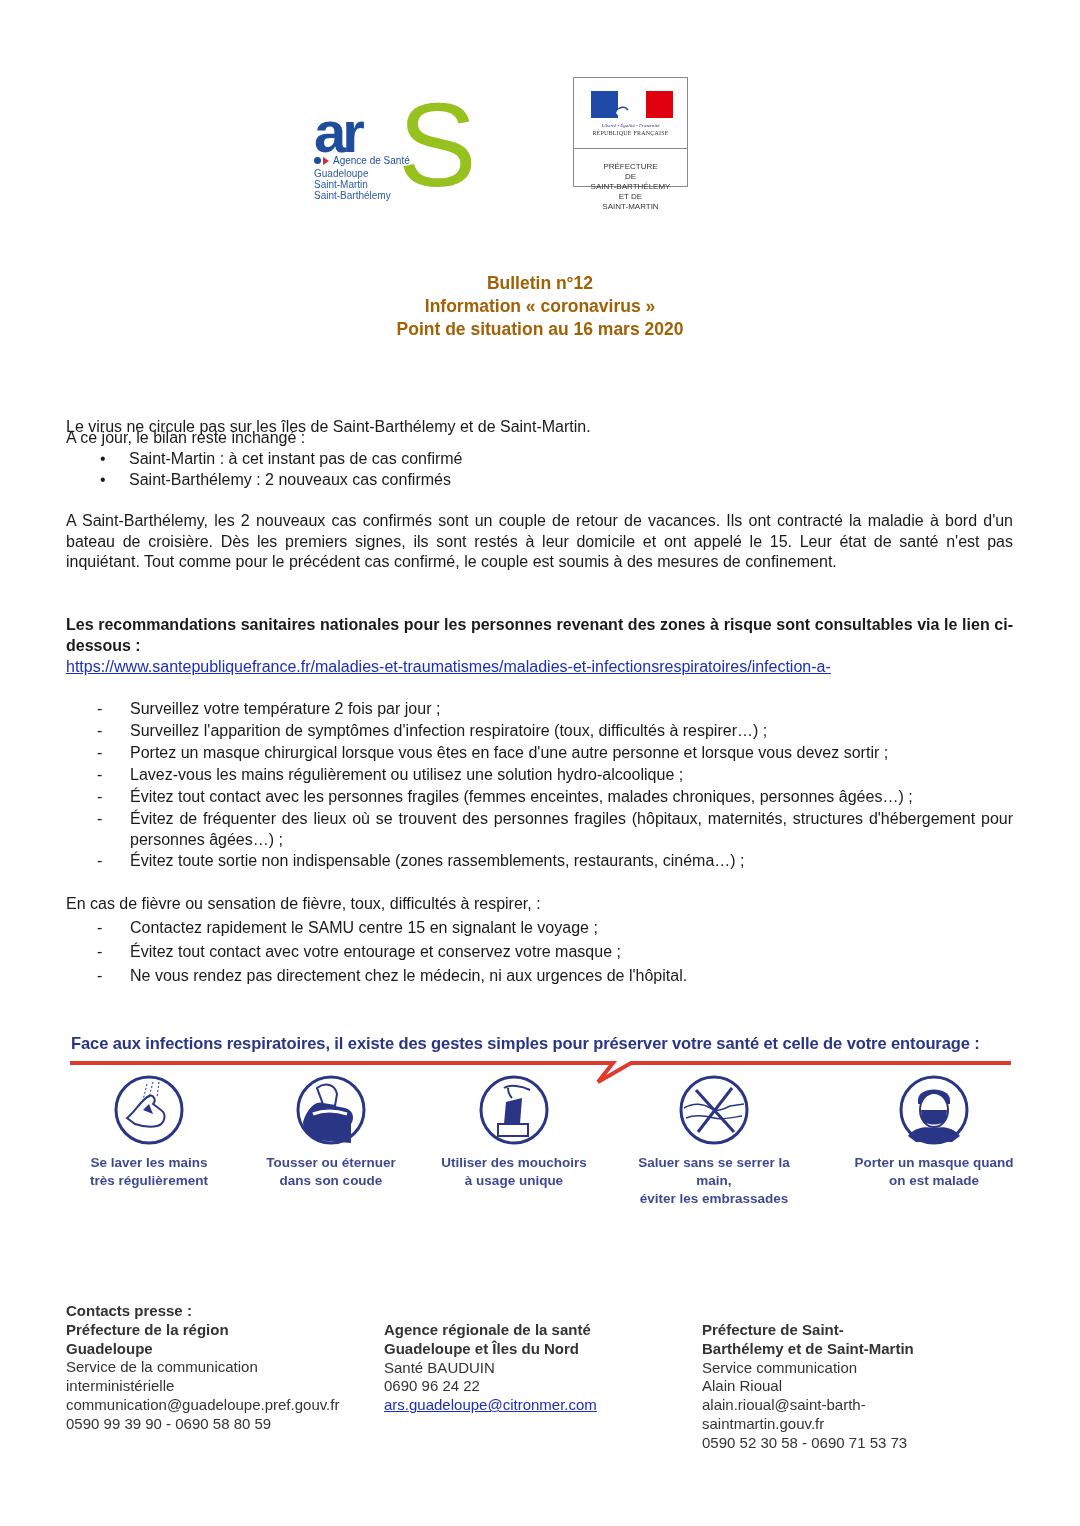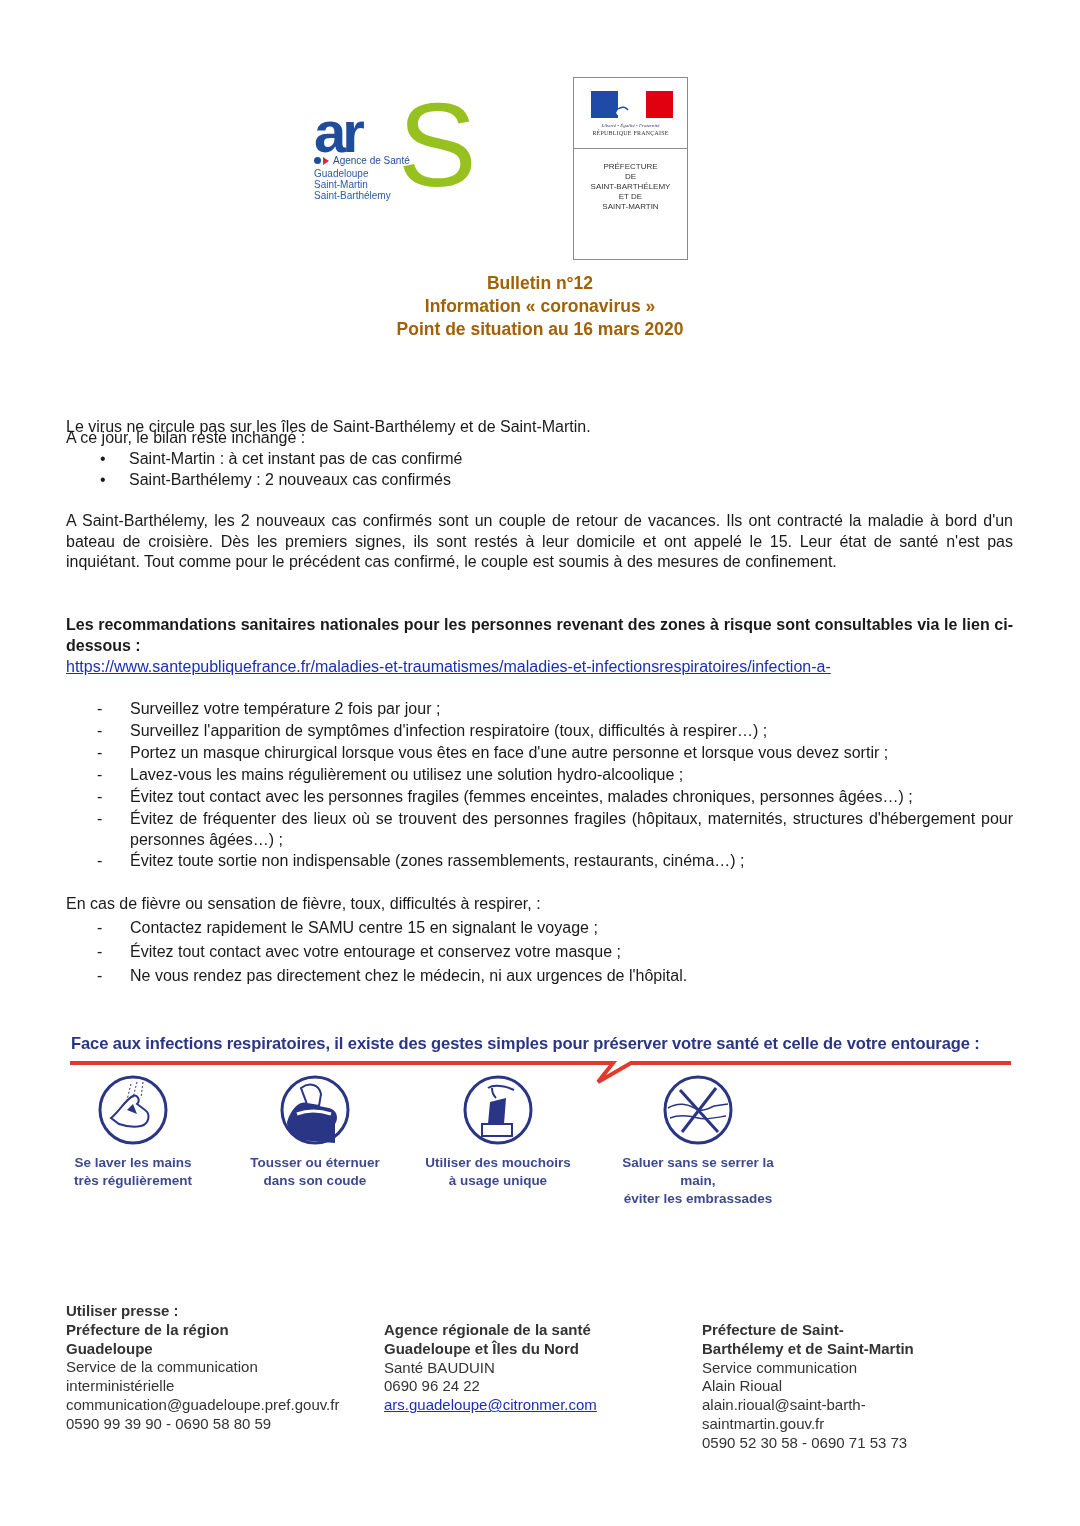--- a/index.html
+++ b/index.html
@@ -10,21 +10,21 @@
   
   #ars-logo { left:310px; top:100px; width:160px; height:110px; }
   .ars-letters { position:absolute; left:4px; top:2px; font-size:58px; font-weight:bold; color:#1f4d9b; letter-spacing:-4px; line-height:60px; font-family:"Liberation Sans", sans-serif; }
   .ars-s { position:absolute; left:88px; top:-10px; font-size:118px; color:#96c11f; line-height:110px; font-family:"Liberation Sans", sans-serif; font-weight:normal; }
   .ars-agence { position:absolute; left:4px; top:55px; font-size:10px; color:#1f4d9b; white-space:nowrap; display:flex; align-items:center; gap:2px; }
   .ars-dot { width:7px; height:7px; border-radius:50%; background:#1f4d9b; display:inline-block; }
   .ars-tri { width:0; height:0; border-top:4px solid transparent; border-bottom:4px solid transparent; border-left:6px solid #d7263d; display:inline-block; margin-right:2px; }
   .ars-region { position:absolute; left:4px; top:68px; font-size:10px; line-height:11px; color:#2d5aa8; }
 
   
-  #pref-logo { left:573px; top:77px; width:115px; height:183px; border:1px solid #8a8a8a; box-sizing:border-box; }
+  #pref-logo { left:573px; top:77px; width:115px; height:110px; border:1px solid #8a8a8a; box-sizing:border-box; }
   .flag { position:absolute; left:17px; top:13px; width:82px; height:27px; display:flex; }
   .flag div { flex:1; }
   .motto { position:absolute; left:0; width:100%; top:45px; font-size:5px; font-style:italic; color:#3a3a7a; text-align:center; font-family:"Liberation Serif", serif; }
   .rf { position:absolute; left:0; width:100%; top:52px; font-size:6px; color:#333; text-align:center; font-family:"Liberation Serif", serif; letter-spacing:0.2px; }
   .pref-sep { position:absolute; left:0; top:70px; width:100%; height:1px; background:#8a8a8a; }
   .pref-text { position:absolute; left:0; width:100%; top:84px; font-size:8px; line-height:10px; color:#333; text-align:center; }
 
   
   #title { left:0; top:272px; width:1080px; text-align:center; font-weight:bold; font-size:17.5px; line-height:23px; color:#a16207; }
 
@@ -38,21 +38,21 @@
   .bullets .item { position:relative; padding-left:63px; }
   .bullets .mark { position:absolute; left:34px; top:0; }
   .dashes { position:absolute; left:66px; width:947px; font-size:16px; line-height:22px; }
   .dashes .item { position:relative; padding-left:64px; }
   .dashes .mark { position:absolute; left:31px; top:0; }
 
   
   #info { left:68px; top:1030px; width:945px; height:160px; }
   .info-title { position:absolute; left:3px; top:4px; font-size:16.5px; font-weight:bold; color:#2a3585; white-space:nowrap; letter-spacing:-0.1px; }
   .info-line { position:absolute; left:0; top:30px; width:945px; height:8px; }
-  .icons { position:absolute; left:0; top:44px; width:945px; height:120px; }
+  .icons { position:absolute; left:16px; top:44px; width:945px; height:120px; }
   .icon-col { position:absolute; top:0; width:170px; text-align:center; }
   .icon-col svg { display:block; margin:0 auto; }
   .icon-label { font-size:13.5px; font-weight:bold; color:#2a3585; line-height:18px; margin-top:8px; opacity:0.9; }
 
   
   .contact { position:absolute; top:1302px; font-size:15px; line-height:18.8px; color:#333; }
   .contact .b { font-weight:bold; }
   .contact a { color:#1a2eb8; text-decoration:underline; }
 </style>
 </head>
@@ -187,25 +187,38 @@
         <path d="M6 34 C16 28, 26 30, 32 34 C38 38, 44 36, 52 32 L66 30" stroke="#2a3585" stroke-width="1.5" fill="none"></path>
         <path d="M8 44 C18 40, 28 42, 36 44 C44 46, 52 44, 64 42" stroke="#2a3585" stroke-width="1.5" fill="none"></path>
         <line x1="18" y1="16" x2="56" y2="58" stroke="#2a3585" stroke-width="3"></line>
         <line x1="54" y1="14" x2="20" y2="58" stroke="#2a3585" stroke-width="3"></line>
       </svg>
       <div class="icon-label">
         <div>Saluer sans se serrer la main,</div>
         <div>éviter les embrassades</div>
       </div>
     </div>
+    <div class="icon-col" style="left:765px;">
+      <svg width="72" height="72" viewBox="0 0 72 72">
+        <circle cx="36" cy="36" r="33" fill="#fff" stroke="#2a3585" stroke-width="3"></circle>
+        <path d="M20 26 C20 12, 52 12, 52 26 L52 30 L20 30 Z" fill="#2a3585"></path>
+        <ellipse cx="36" cy="36" rx="14" ry="17" fill="#fff" stroke="#2a3585" stroke-width="2"></ellipse>
+        <path d="M23 36 L49 36 L48 46 C44 52, 28 52, 24 46 Z" fill="#2a3585"></path>
+        <path d="M10 62 C16 54, 26 52, 36 54 C46 52, 56 54, 62 62 L54 68 L18 68 Z" fill="#2a3585"></path>
+      </svg>
+      <div class="icon-label">
+        <div>Porter un masque quand</div>
+        <div>on est malade</div>
+      </div>
+    </div>
   </div>
 </div>
 
 <div class="contact" style="left:66px;">
-  <div class="b">Utiliser presse :</div>
+  <div class="b">Contacts presse :</div>
   <div class="b">Préfecture de la région</div>
   <div class="b">Guadeloupe</div>
   <div>Service de la communication</div>
   <div>interministérielle</div>
   <div>communication@guadeloupe.pref.gouv.fr</div>
   <div>0590 99 39 90 - 0690 58 80 59</div>
 </div>
 
 <div class="contact" style="left:384px; top:1321px;">
   <div class="b">Agence régionale de la santé</div>

